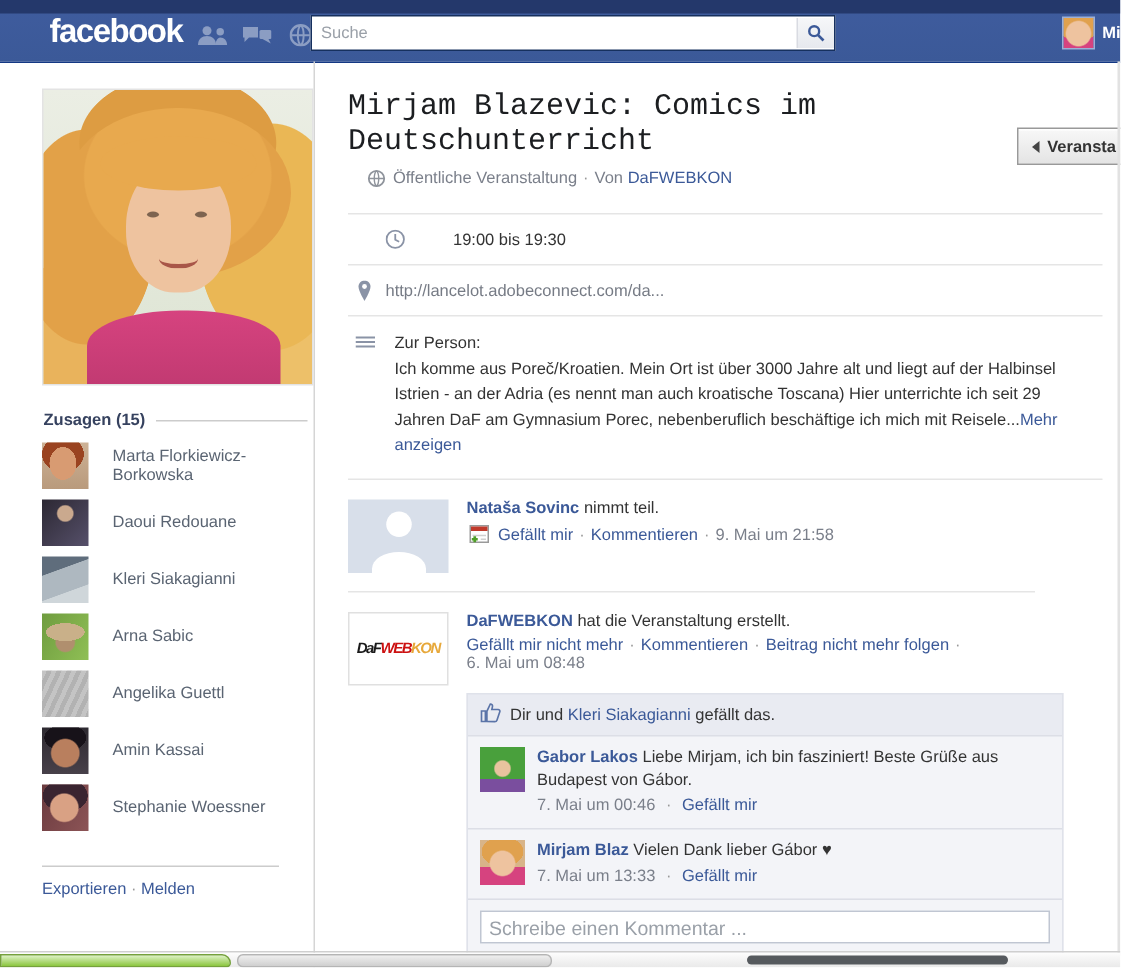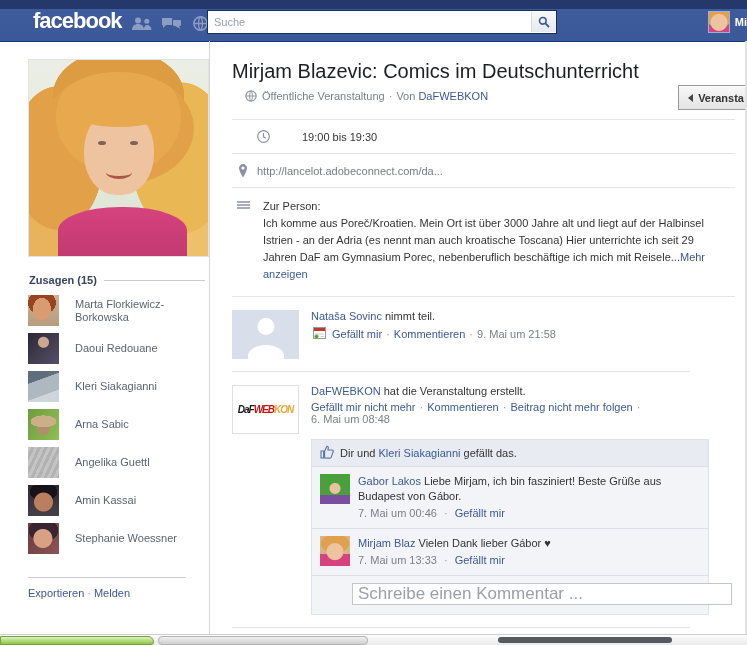--- a/index.html
+++ b/index.html
@@ -92,21 +92,21 @@
   .av-silhouette::before{content:"";position:absolute;top:8px;left:50%;transform:translateX(-50%);
      width:17px;height:17px;background:#fff;border-radius:50%;}
   .av-silhouette::after{content:"";position:absolute;bottom:-8px;left:50%;transform:translateX(-50%);
      width:36px;height:22px;background:#fff;border-radius:50% 50% 0 0;}
   .av-dafwebkon{background:#fff;border:1px solid #e0e0e0;box-sizing:border-box;display:flex;
      align-items:center;justify-content:center;font-weight:bold;font-size:10px;letter-spacing:-1px;}
   .av-dafwebkon b{font-style:italic;}
 
   
   .content{flex:1;position:relative;padding:19px 12px 0 22px;box-sizing:border-box;}
-  .event-title{font-size:20px;font-weight:normal;color:#1c1e21;margin:0;line-height:23px;width:440px;}
+  .event-title{font-size:20px;font-weight:normal;color:#1c1e21;margin:0;line-height:23px;width:440px;font-family:Liberation Mono, monospace;}
   .event-sub{display:flex;align-items:center;margin-top:7px;color:#7a7f8a;margin-left:13px;}
   .event-sub .ic{margin-right:5px;display:flex;}
   .dot{color:#999;margin:0 4px;}
   .link{color:#3b5998;cursor:pointer;text-decoration:none;}
   .back-btn{position:absolute;top:44px;right:-12px;height:15px;padding:4px 14px 4px 9px;
      background:linear-gradient(#f8f8f8,#e4e4e4);border:1px solid #999;display:flex;gap:5px;
      align-items:center;font-weight:bold;color:#333;cursor:pointer;box-shadow:0 1px 0 #fff inset;}
   .back-arrow{width:0;height:0;border-top:4px solid transparent;border-bottom:4px solid transparent;
      border-right:5px solid #444;}
 
@@ -119,34 +119,34 @@
   .url-text{color:#767b85;}
   .desc-row{display:flex;border-bottom:1px solid #e5e5e5;padding:10px 0 13px;}
   .desc-row .ic{display:flex;margin:3px 13px 0 5px;}
   .desc-text{width:452px;line-height:17px;color:#333;}
 
   
   .post{display:flex;padding:13px 0 12px;border-bottom:1px solid #e5e5e5;width:458px;}
   .post:last-child{border-bottom:none;}
   .post-av{width:67px;height:49px;flex-shrink:0;margin-right:12px;cursor:pointer;}
   .post-body{flex:1;min-width:0;}
-  .author{font-weight:normal;color:#3b5998;cursor:pointer;}
+  .author{font-weight:bold;color:#3b5998;cursor:pointer;}
   .meta{color:#7a7f8a;margin-top:4px;display:flex;align-items:center;flex-wrap:wrap;}
   .meta .ic{margin-right:5px;display:flex;}
   .meta .link{color:#3b5998;}
 
   .social-box{margin:14px 0 0 0;background:#e9ebf2;border:1px solid #dfe2ea;width:396px;}
   .like-row{display:flex;align-items:center;gap:6px;padding:5px 8px;}
   .comment{display:flex;padding:7px 8px;background:#f3f4f8;border-top:1px solid #dcdee6;}
   .comment .cav{width:30px;height:30px;flex-shrink:0;margin-right:8px;cursor:pointer;}
   .comment-body{flex:1;line-height:15px;}
   .cmeta{color:#7a7f8a;margin-top:2px;}
   .comment-input-row{padding:7px 8px 9px;background:#f3f4f8;border-top:1px solid #dcdee6;}
   .comment-input-row input{width:100%;box-sizing:border-box;height:22px;border:1px solid #c0c6d2;
-     padding:0 5px;font-family:inherit;font-size:17px;color:#444;margin-left:32px;}
+     padding:0 5px;font-family:inherit;font-size:13px;color:#444;}
   .comment-input-row input::placeholder{color:#9aa0a8;}
 
   
   .bottom-strip{position:absolute;left:0;right:0;bottom:0;height:10px;
      background:linear-gradient(#fdfdfd,#e9e9e9);border-top:1px solid #cfcfcf;z-index:20;}
   .pill-green{position:absolute;left:0;top:1px;width:152px;height:7px;
      background:linear-gradient(#ddf2c5,#8cc63f);border:1px solid #75a13c;border-radius:0 6px 3px 0;}
   .pill-grey{position:absolute;left:158px;top:1px;width:208px;height:7px;
      background:linear-gradient(#efefef,#cfcfcf);border:1px solid #b5b5b5;border-radius:4px;}
   .thumb-dark{position:absolute;left:498px;top:2px;width:174px;height:6px;background:#565a5e;

